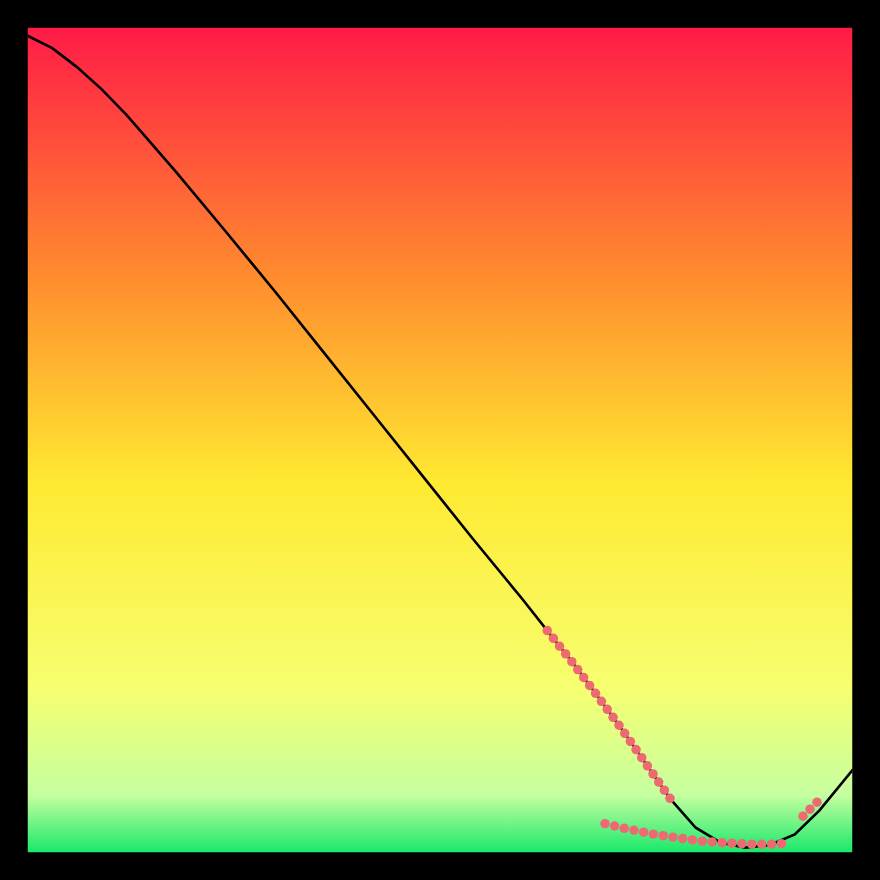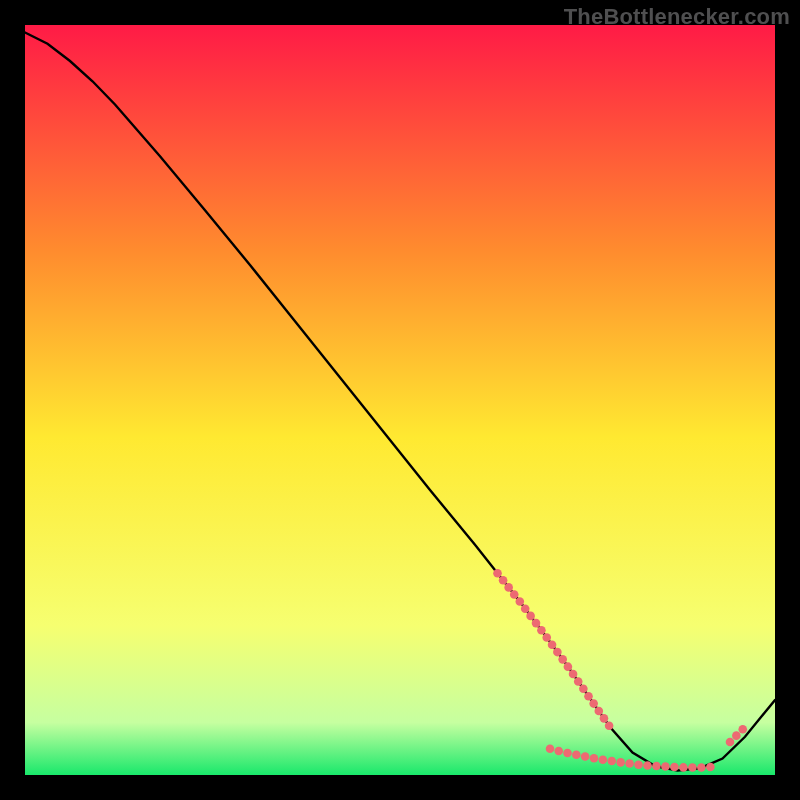--- a/index.html
+++ b/index.html
@@ -35,21 +35,20 @@
     height: 750px;
   }
   svg {
     display: block;
   }
 </style>
 </head>
 <body>
 
 <div class="frame">
-  <div class="watermark">TheBottlenecker.com</div>
   <div class="plot-wrap">
     <svg id="chart-svg" width="750" height="750" viewBox="0 0 750 750">
       <defs>
         <linearGradient id="bg-grad" x1="0" y1="0" x2="0" y2="1">
           <stop id="g0" offset="0%" stop-color="#ff1b46"></stop>
           <stop id="g1" offset="30%" stop-color="#ff8b2e"></stop>
           <stop id="g2" offset="55%" stop-color="#ffe931"></stop>
           <stop id="g3" offset="80%" stop-color="#f6ff70"></stop>
           <stop id="g4" offset="93%" stop-color="#c6ffa0"></stop>
           <stop id="g5" offset="100%" stop-color="#19e86b"></stop>

